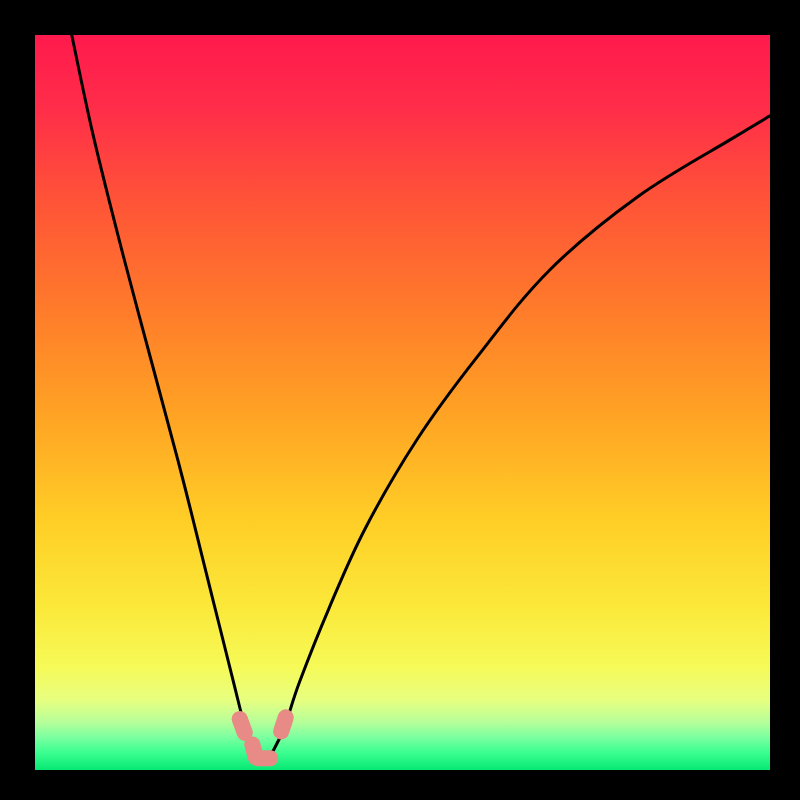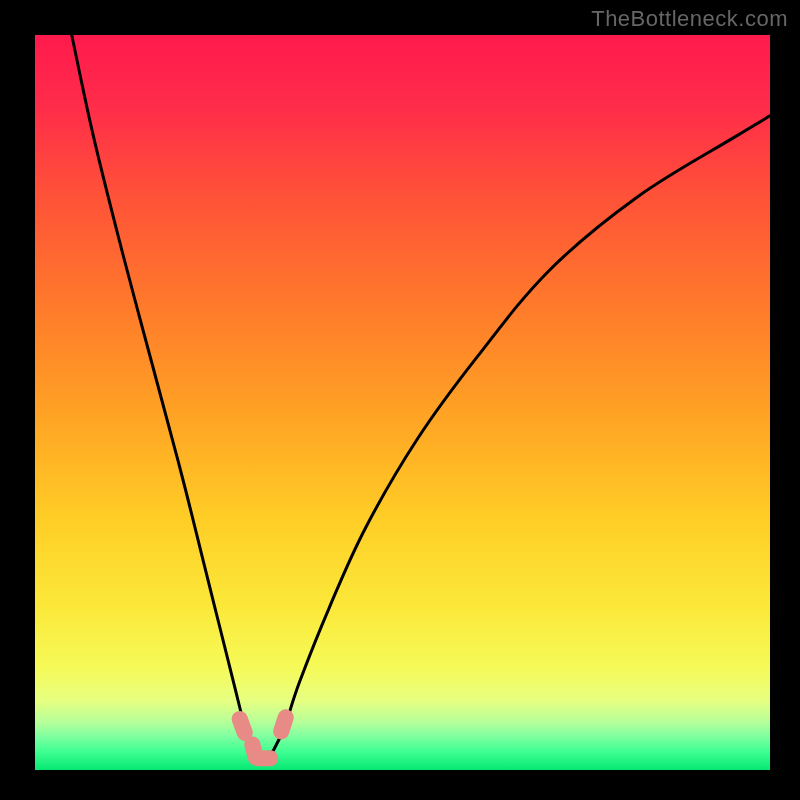--- a/index.html
+++ b/index.html
@@ -38,21 +38,20 @@
   svg.curve {
     position: absolute;
     left: 0; top: 0;
     z-index: 10;
   }
 </style>
 </head>
 <body>
 
 <div class="container">
-  <div class="watermark">TheBottleneck.com</div>
 
   <div class="plot-area" id="plot" style="left: 35px; top: 35px; width: 735px; height: 735px;">
     <svg class="gradient" id="bg-svg" preserveAspectRatio="none" width="735" height="735" viewBox="0 0 735 735">
       <defs>
         <linearGradient id="grad" x1="0" y1="0" x2="0" y2="1">
             <stop offset="0%" stop-color="#ff1a4d"></stop>
             <stop offset="10%" stop-color="#ff2d49"></stop>
             <stop offset="22%" stop-color="#ff5238"></stop>
             <stop offset="38%" stop-color="#ff7d2a"></stop>
             <stop offset="52%" stop-color="#ffa424"></stop>

